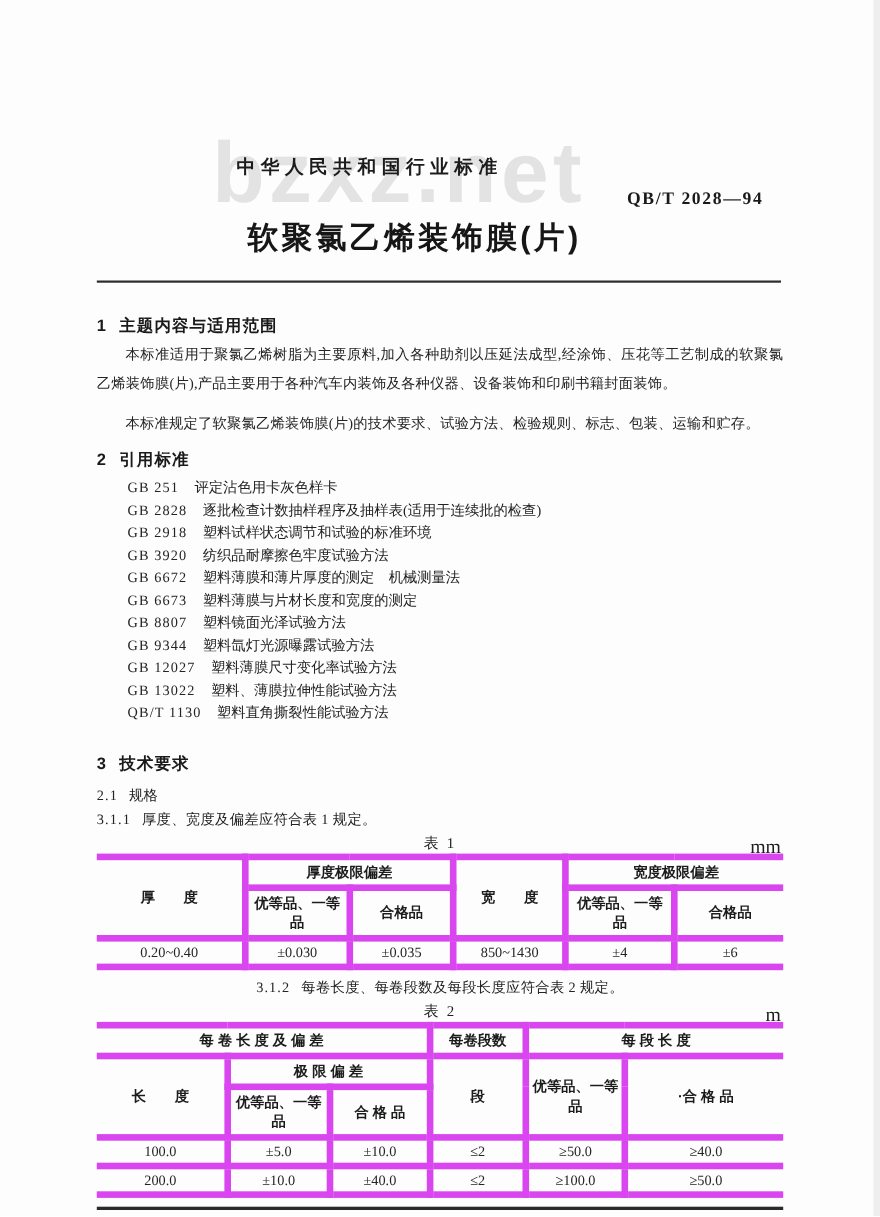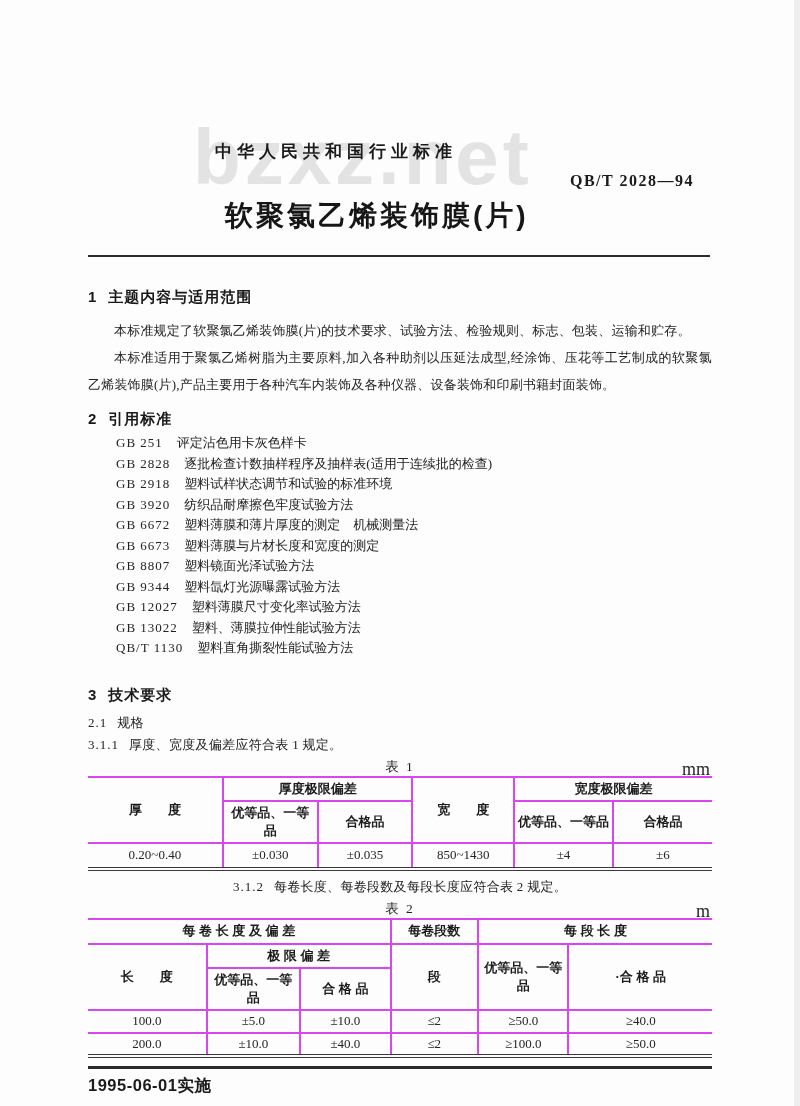--- a/index.html
+++ b/index.html
@@ -59,21 +59,21 @@
 
   
   .tcap { position:relative; height:18px; margin-top:3px; }
   .cap-center { position:absolute; left:0; right:0; text-align:center; font-size:13.5px; color:#1f1f1f; letter-spacing:2px; }
   .cap-unit { position:absolute; right:2px; top:1px; font-size:18px; color:#1f1f1f; }
 
   
   table { width:100%; border-collapse:collapse; table-layout:fixed;
           border-top:2px solid #3a3a3a; border-bottom:4px double #3a3a3a; }
   td {
-    border:2px solid #d946ef; text-align:center; vertical-align:middle;
+    border:6px solid #d946ef; text-align:center; vertical-align:middle;
     font-size:13px; color:#242424; padding:2px 2px;
   }
   td:first-child { border-left:none;margin-top:26px; }
   td:last-child { border-right:none; }
   td.hcell { font-family:"Liberation Sans","DejaVu Sans",sans-serif; font-weight:bold; color:#1c1c1c; }
   .t1 .r-grp { height:22px; }
   .t1 .r-sub { height:26px; }
   .t1 .r-dat { height:26px; }
   .t2 .r-a { height:25px; }
   .t2 .r-b { height:22px; }
@@ -103,22 +103,22 @@
     <div class="watermark">bzxz.net</div>
     <div class="org-line">中华人民共和国行业标准</div>
     <div class="std-code">QB/T 2028—94</div>
     <h1 class="doc-title">软聚氯乙烯装饰膜(片)</h1>
     <div class="header-rule"></div>
   </header>
 
   <main class="content">
 
     <h2 class="sec-heading"><span class="sec-num">1</span><span>主题内容与适用范围</span></h2>
+    <p class="para">本标准适用于聚氯乙烯树脂为主要原料,加入各种助剂以压延法成型,经涂饰、压花等工艺制成的软聚氯乙烯装饰膜(片),产品主要用于各种汽车内装饰及各种仪器、设备装饰和印刷书籍封面装饰。</p>
     <p class="para para-first">本标准规定了软聚氯乙烯装饰膜(片)的技术要求、试验方法、检验规则、标志、包装、运输和贮存。</p>
-    <p class="para">本标准适用于聚氯乙烯树脂为主要原料,加入各种助剂以压延法成型,经涂饰、压花等工艺制成的软聚氯乙烯装饰膜(片),产品主要用于各种汽车内装饰及各种仪器、设备装饰和印刷书籍封面装饰。</p>
 
     <h2 class="sec-heading" style="margin-top:10px"><span class="sec-num">2</span><span>引用标准</span></h2>
 
     <div class="ref-list">
       <div class="ref-row"><span class="ref-code">GB 251</span><span>评定沾色用卡灰色样卡</span></div>
       <div class="ref-row"><span class="ref-code">GB 2828</span><span>逐批检查计数抽样程序及抽样表(适用于连续批的检查)</span></div>
       <div class="ref-row"><span class="ref-code">GB 2918</span><span>塑料试样状态调节和试验的标准环境</span></div>
       <div class="ref-row"><span class="ref-code">GB 3920</span><span>纺织品耐摩擦色牢度试验方法</span></div>
       <div class="ref-row"><span class="ref-code">GB 6672</span><span>塑料薄膜和薄片厚度的测定　机械测量法</span></div>
       <div class="ref-row"><span class="ref-code">GB 6673</span><span>塑料薄膜与片材长度和宽度的测定</span></div>

